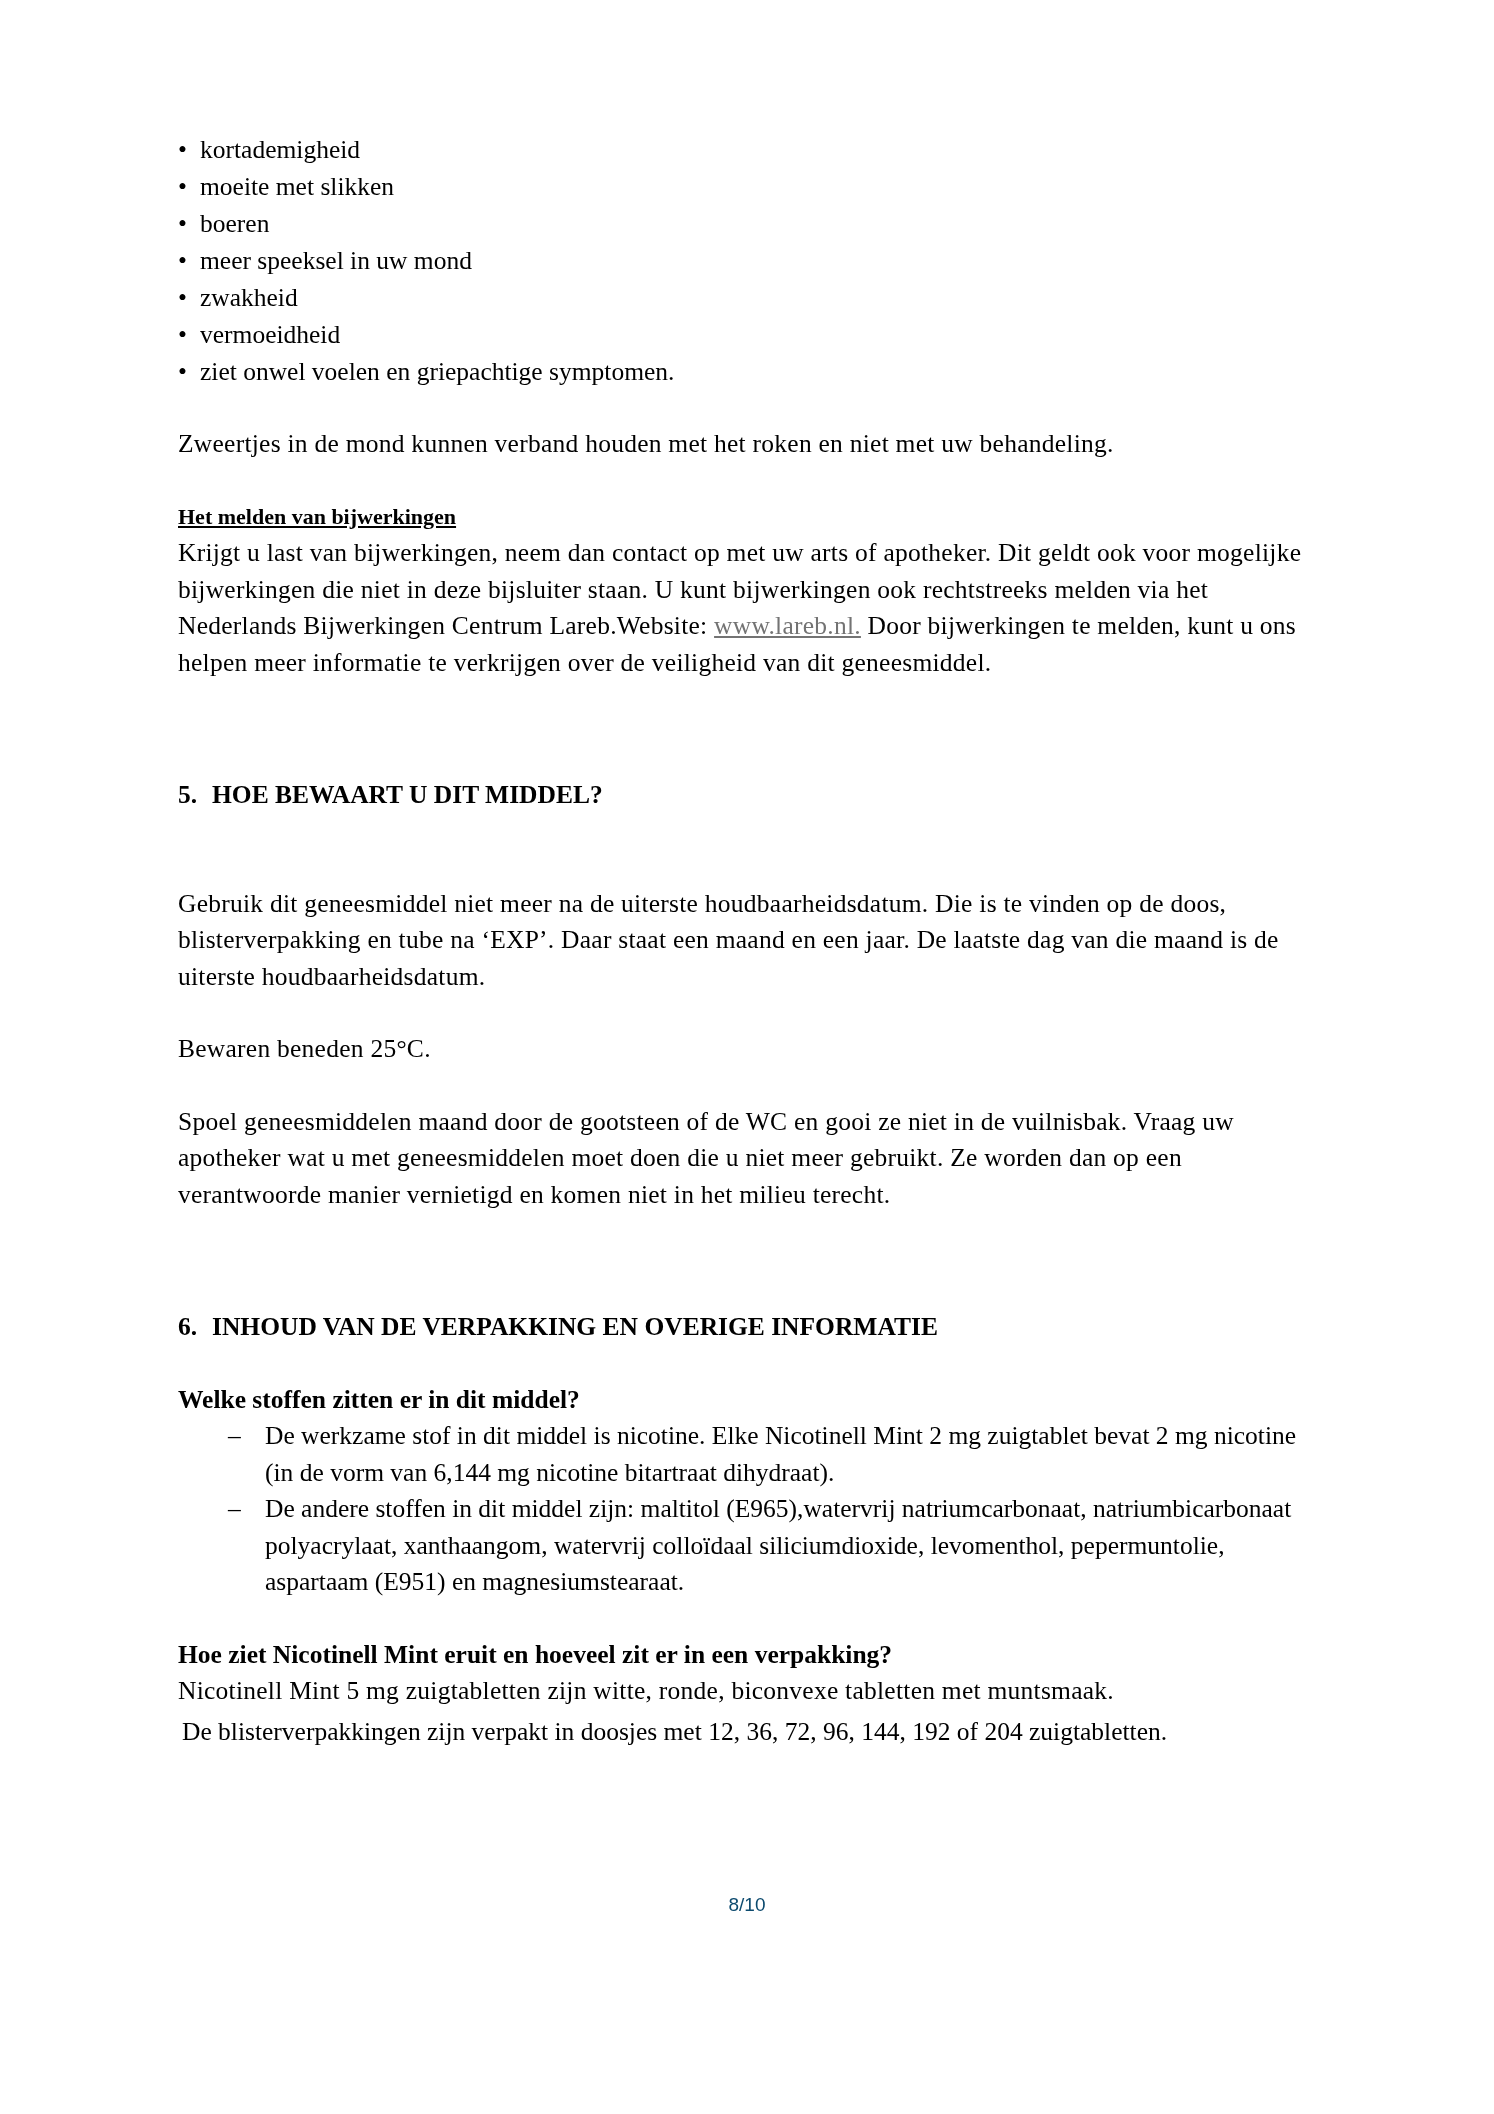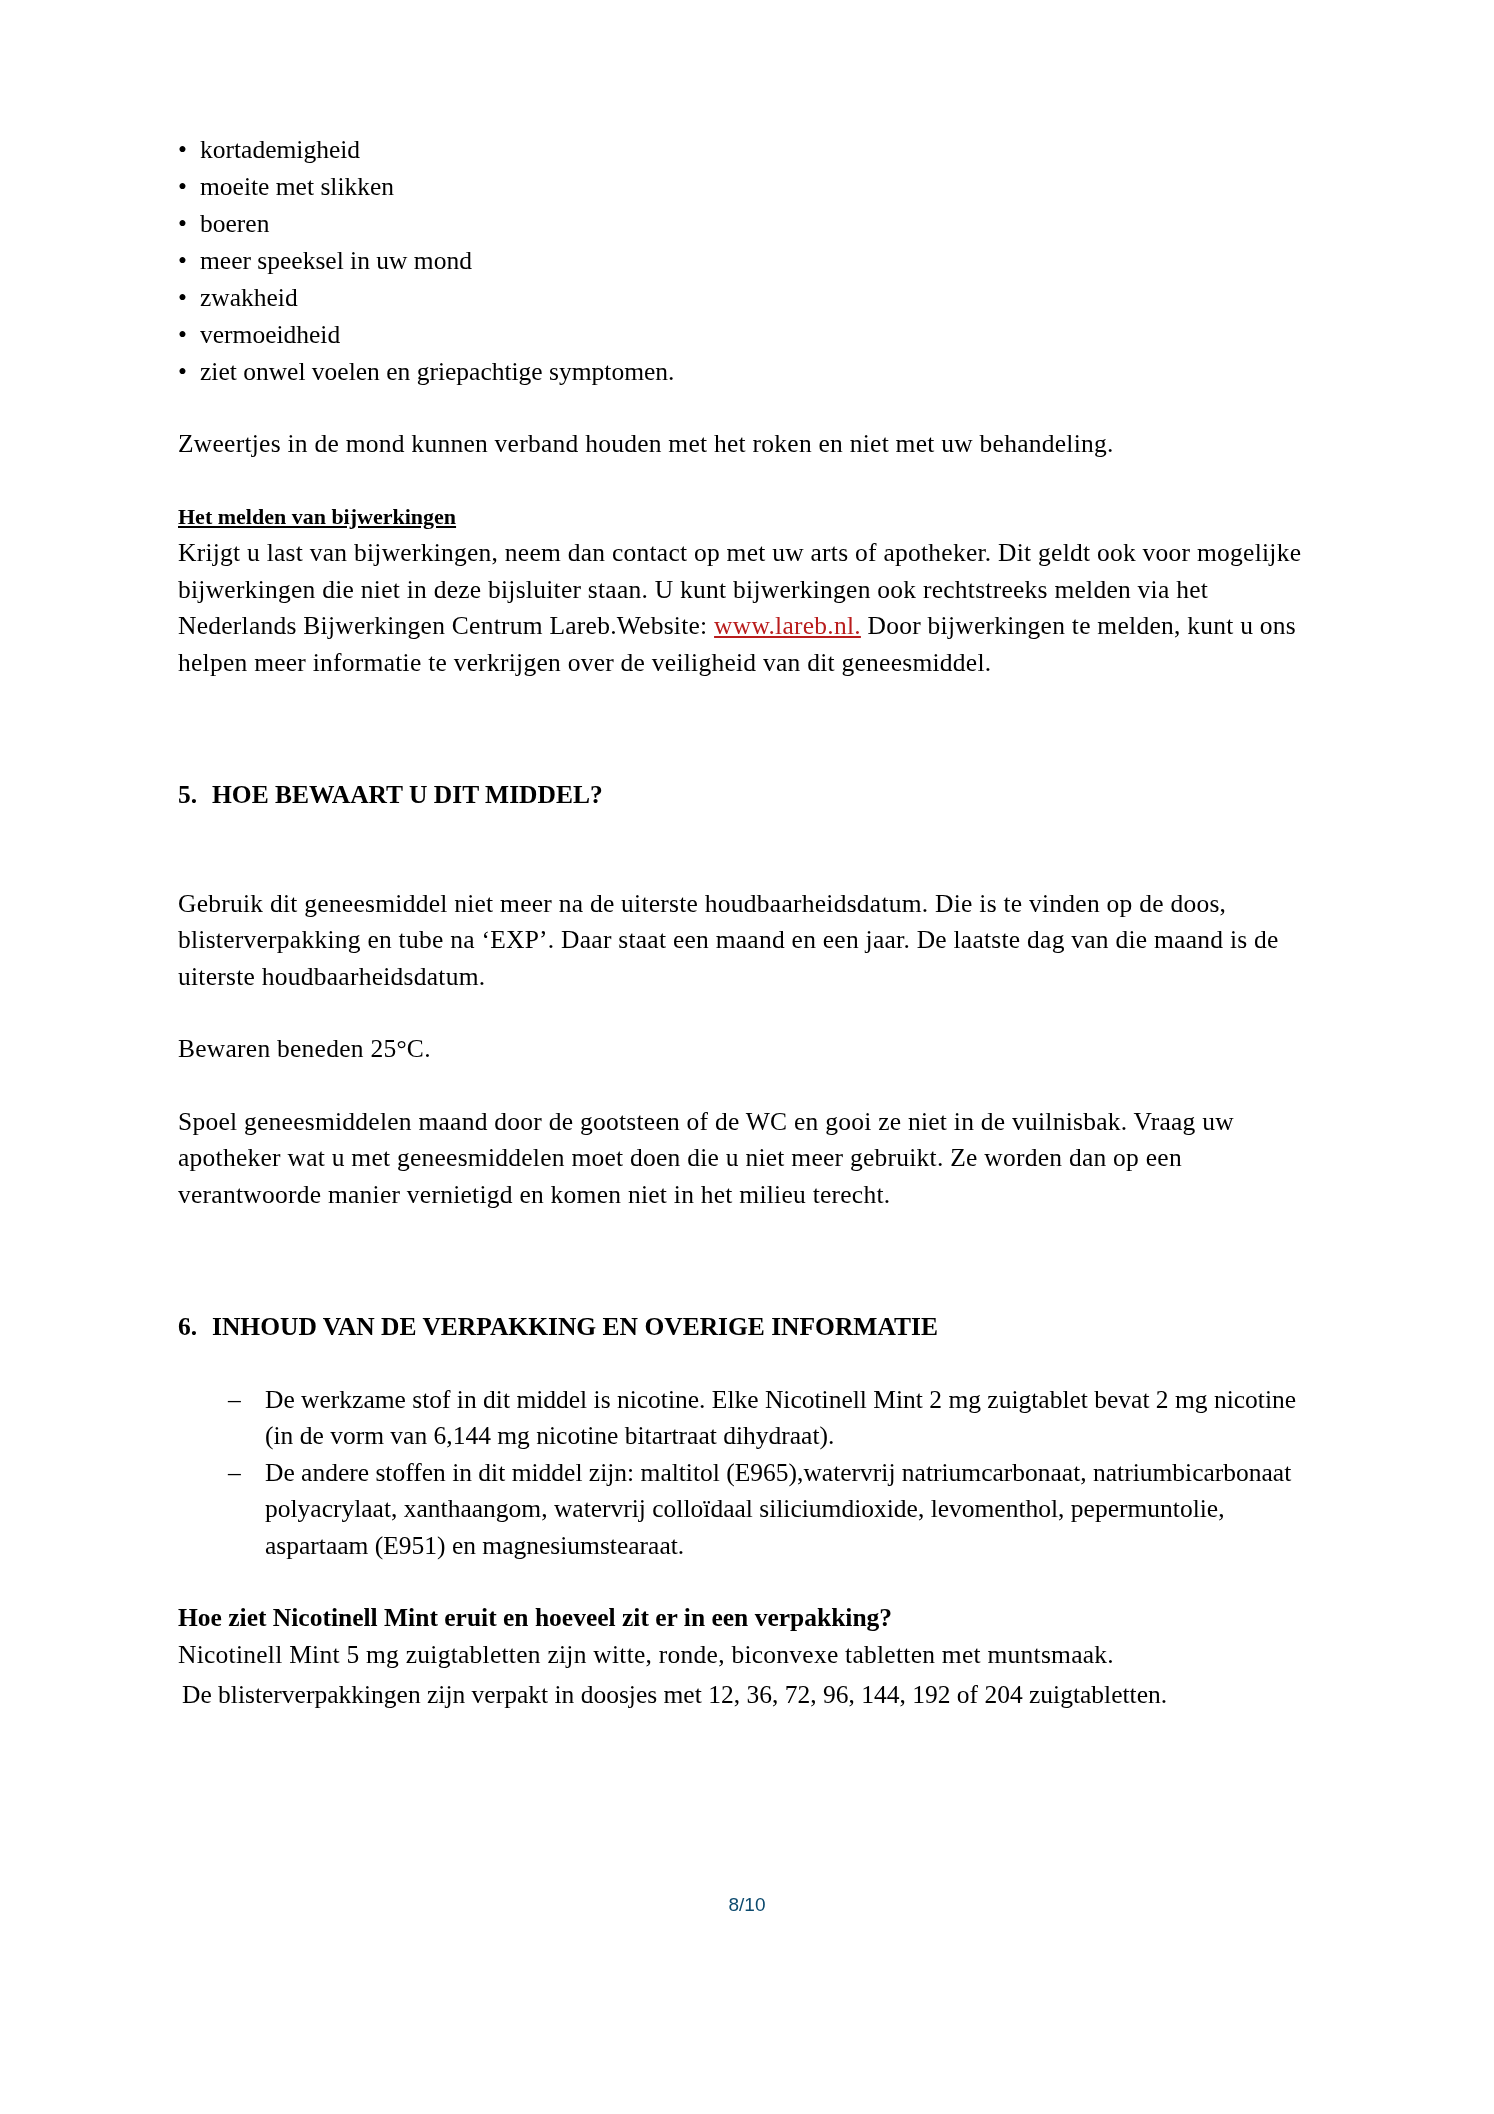--- a/index.html
+++ b/index.html
@@ -110,21 +110,21 @@
   .hang {
     font-size: 25.5px;
     line-height: 36.5px;
     margin: 4px;
     padding-left: 45px;
     text-indent: -45px;
   }
 
   
   .weblink {
-    color: #b91c1c;
+    color: #737373;
     text-decoration: underline;
   }
 
   
   .footer {
     position: absolute;
     left: 0;
     right: 0;
     top: 1894px;
     text-align: center;
@@ -203,20 +203,21 @@
 
     <div class="spacer-xl"></div>
 
     <div class="section-head">
       <span class="sec-num">6.</span>
       <span class="sec-title">INHOUD VAN DE VERPAKKING EN OVERIGE INFORMATIE</span>
     </div>
 
     <div class="spacer-sm"></div>
 
+    <p class="sub-head">Welke stoffen zitten er in dit middel?</p>
 
     <ul class="dash-list">
       <li>
         <span class="dash-glyph">–</span>
         <span>De werkzame stof in dit middel is nicotine. Elke Nicotinell Mint 2 mg zuigtablet bevat 2 mg nicotine (in de vorm van 6,144 mg nicotine bitartraat dihydraat).</span>
       </li>
       <li>
         <span class="dash-glyph">–</span>
         <span>De andere stoffen in dit middel zijn: maltitol (E965),watervrij natriumcarbonaat, natriumbicarbonaat polyacrylaat, xanthaangom, watervrij colloïdaal siliciumdioxide, levomenthol, pepermuntolie, aspartaam (E951) en magnesiumstearaat.</span>
       </li>

